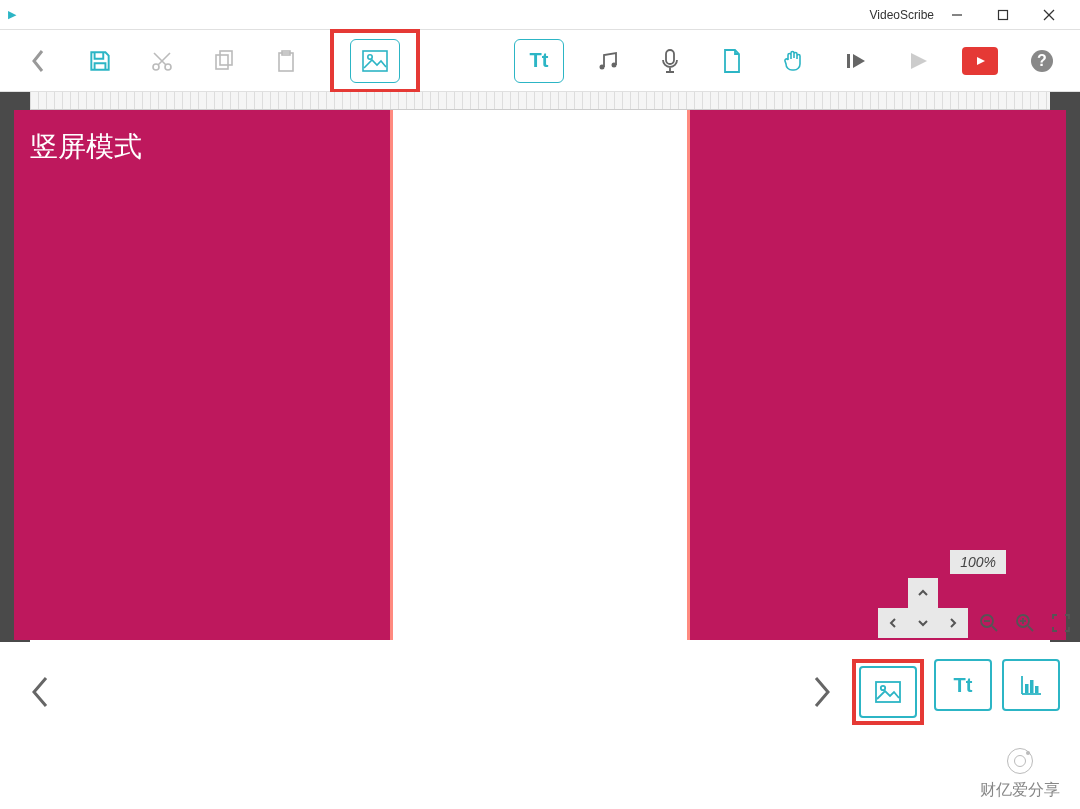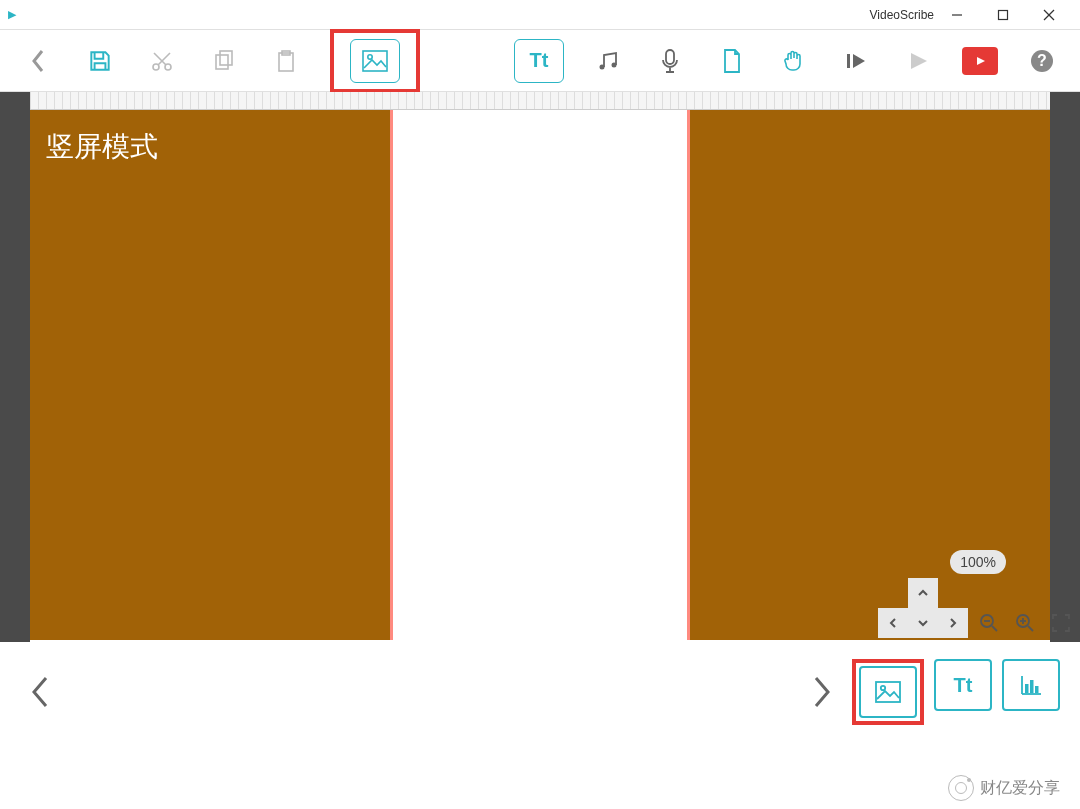--- a/index.html
+++ b/index.html
@@ -18,51 +18,51 @@
     .toolbar .spacer { flex: 1; }
     .toolbar-btn { width: 36px; height: 36px; display: flex; align-items: center; justify-content: center; cursor: pointer; color: #a8a8a8; }
     .toolbar-btn.teal { color: #2cb5c5; }
     .toolbar-btn.outlined { border: 1.5px solid #2cb5c5; border-radius: 6px; width: 50px; height: 44px; }
     .toolbar-btn.red-video { background: #e53935; border-radius: 4px; width: 36px; height: 28px; color: #fff; }
     .red-highlight-box { border: 4px solid #e53935; padding: 6px 16px; display: flex; align-items: center; justify-content: center; }
 
     
     .canvas-wrap { position: relative; height: 550px; background: #fff; }
     .ruler-h { height: 18px; background: repeating-linear-gradient(90deg, #ddd 0, #ddd 1px, #f5f5f5 1px, #f5f5f5 8px); border-bottom: 1px solid #ccc; margin: 0 30px; }
-    .canvas-stage { position: relative; height: 530px; margin: 0 30px; background: #a16207; display: flex; text-align: center; }
+    .canvas-stage { position: relative; height: 530px; margin: 0 14px; background: #be185d; display: flex; text-align: center; }
     .dark-strip-l { position:absolute; left:0; top:0; width:30px; height:100%; background:#4a4a4a; }
     .dark-strip-r { position:absolute; right:0; top:0; width:30px; height:100%; background:#4a4a4a; }
     .canvas-inner { flex: 1; position: relative; }
     .canvas-label { position: absolute; top: 18px; left: 16px; color: #fff; font-size: 28px; font-weight: 500; }
     .portrait-frame { position: absolute; left: 50%; transform: translateX(-50%); top: 0; bottom: 0; width: 300px; background: #fff; border-left: 3px solid #ff8a80; border-right: 3px solid #ff8a80; }
 
     
     .float-controls { position: absolute; right: 4px; bottom: 4px; display: flex; flex-direction: column; align-items: flex-end; gap: 4px; }
-    .zoom-label { background: #e8e8e8; padding: 4px 10px; font-size: 14px; color: #444; border-radius: 12px; margin-right: 70px;}
+    .zoom-label { background: #e8e8e8; padding: 4px 10px; font-size: 14px; color: #444; border-radius: 0; margin-right: 70px; font-style: italic;}
     .nav-cluster { display: flex; align-items: center; gap: 6px; }
     .nav-cross { position: relative; width: 90px; height: 60px; }
     .nav-btn { position: absolute; width: 30px; height: 30px; background: #e8e8e8; display: flex; align-items: center; justify-content: center; cursor: pointer; color: #555; }
     .nav-up { top: 0; left: 30px; }
     .nav-down { top: 30px; left: 30px; }
     .nav-left { top: 30px; left: 0; }
     .nav-right { top: 30px; left: 60px; }
     .zoom-btns { display: flex; gap: 6px; padding-top: 30px;}
     .zoom-btn { width: 30px; height: 30px; display: flex; align-items: center; justify-content: center; cursor: pointer; color: #555; }
 
     
     .timeline { height: 100px; display: flex; align-items: center; padding: 0 20px; gap: 10px; position: relative; }
     .timeline-arrow { width: 40px; height: 80px; display: flex; align-items: center; justify-content: center; cursor: pointer; color: #666; }
     .timeline-track { flex: 1; }
     .timeline-tools { display: flex; gap: 10px; }
     .tl-btn { width: 58px; height: 52px; border: 2px solid #2cb5c5; border-radius: 4px; display: flex; align-items: center; justify-content: center; cursor: pointer; color: #2cb5c5; }
     .red-highlight-box-small { border: 4px solid #e53935; padding: 3px; }
     .tl-btn.inside-red { border: 2px solid #2cb5c5; }
 
     
-    .watermark { position: absolute; right: 20px; bottom: 8px; display: flex; align-items: center; gap: 6px; color: #888; font-size: 16px; }
+    .watermark { position: absolute; right: 20px; bottom: 8px; display: flex; align-items: center; gap: 6px; color: #888; font-size: 16px; flex-direction: column; }
     .watermark-logo { width: 26px; height: 26px; border: 1.5px solid #bbb; border-radius: 50%; display: flex; align-items: center; justify-content: center; position: relative; }
     .watermark-logo::before { content:""; width:10px; height:10px; border:1.5px solid #bbb; border-radius:50%; position:absolute; }
     .watermark-logo::after { content:""; width:4px; height:4px; background:#bbb; border-radius:50%; position:absolute; top:2px; right:2px; }
 
     svg { display: block; }
   </style>
 </head>
 <body>
 
 <div class="titlebar">

